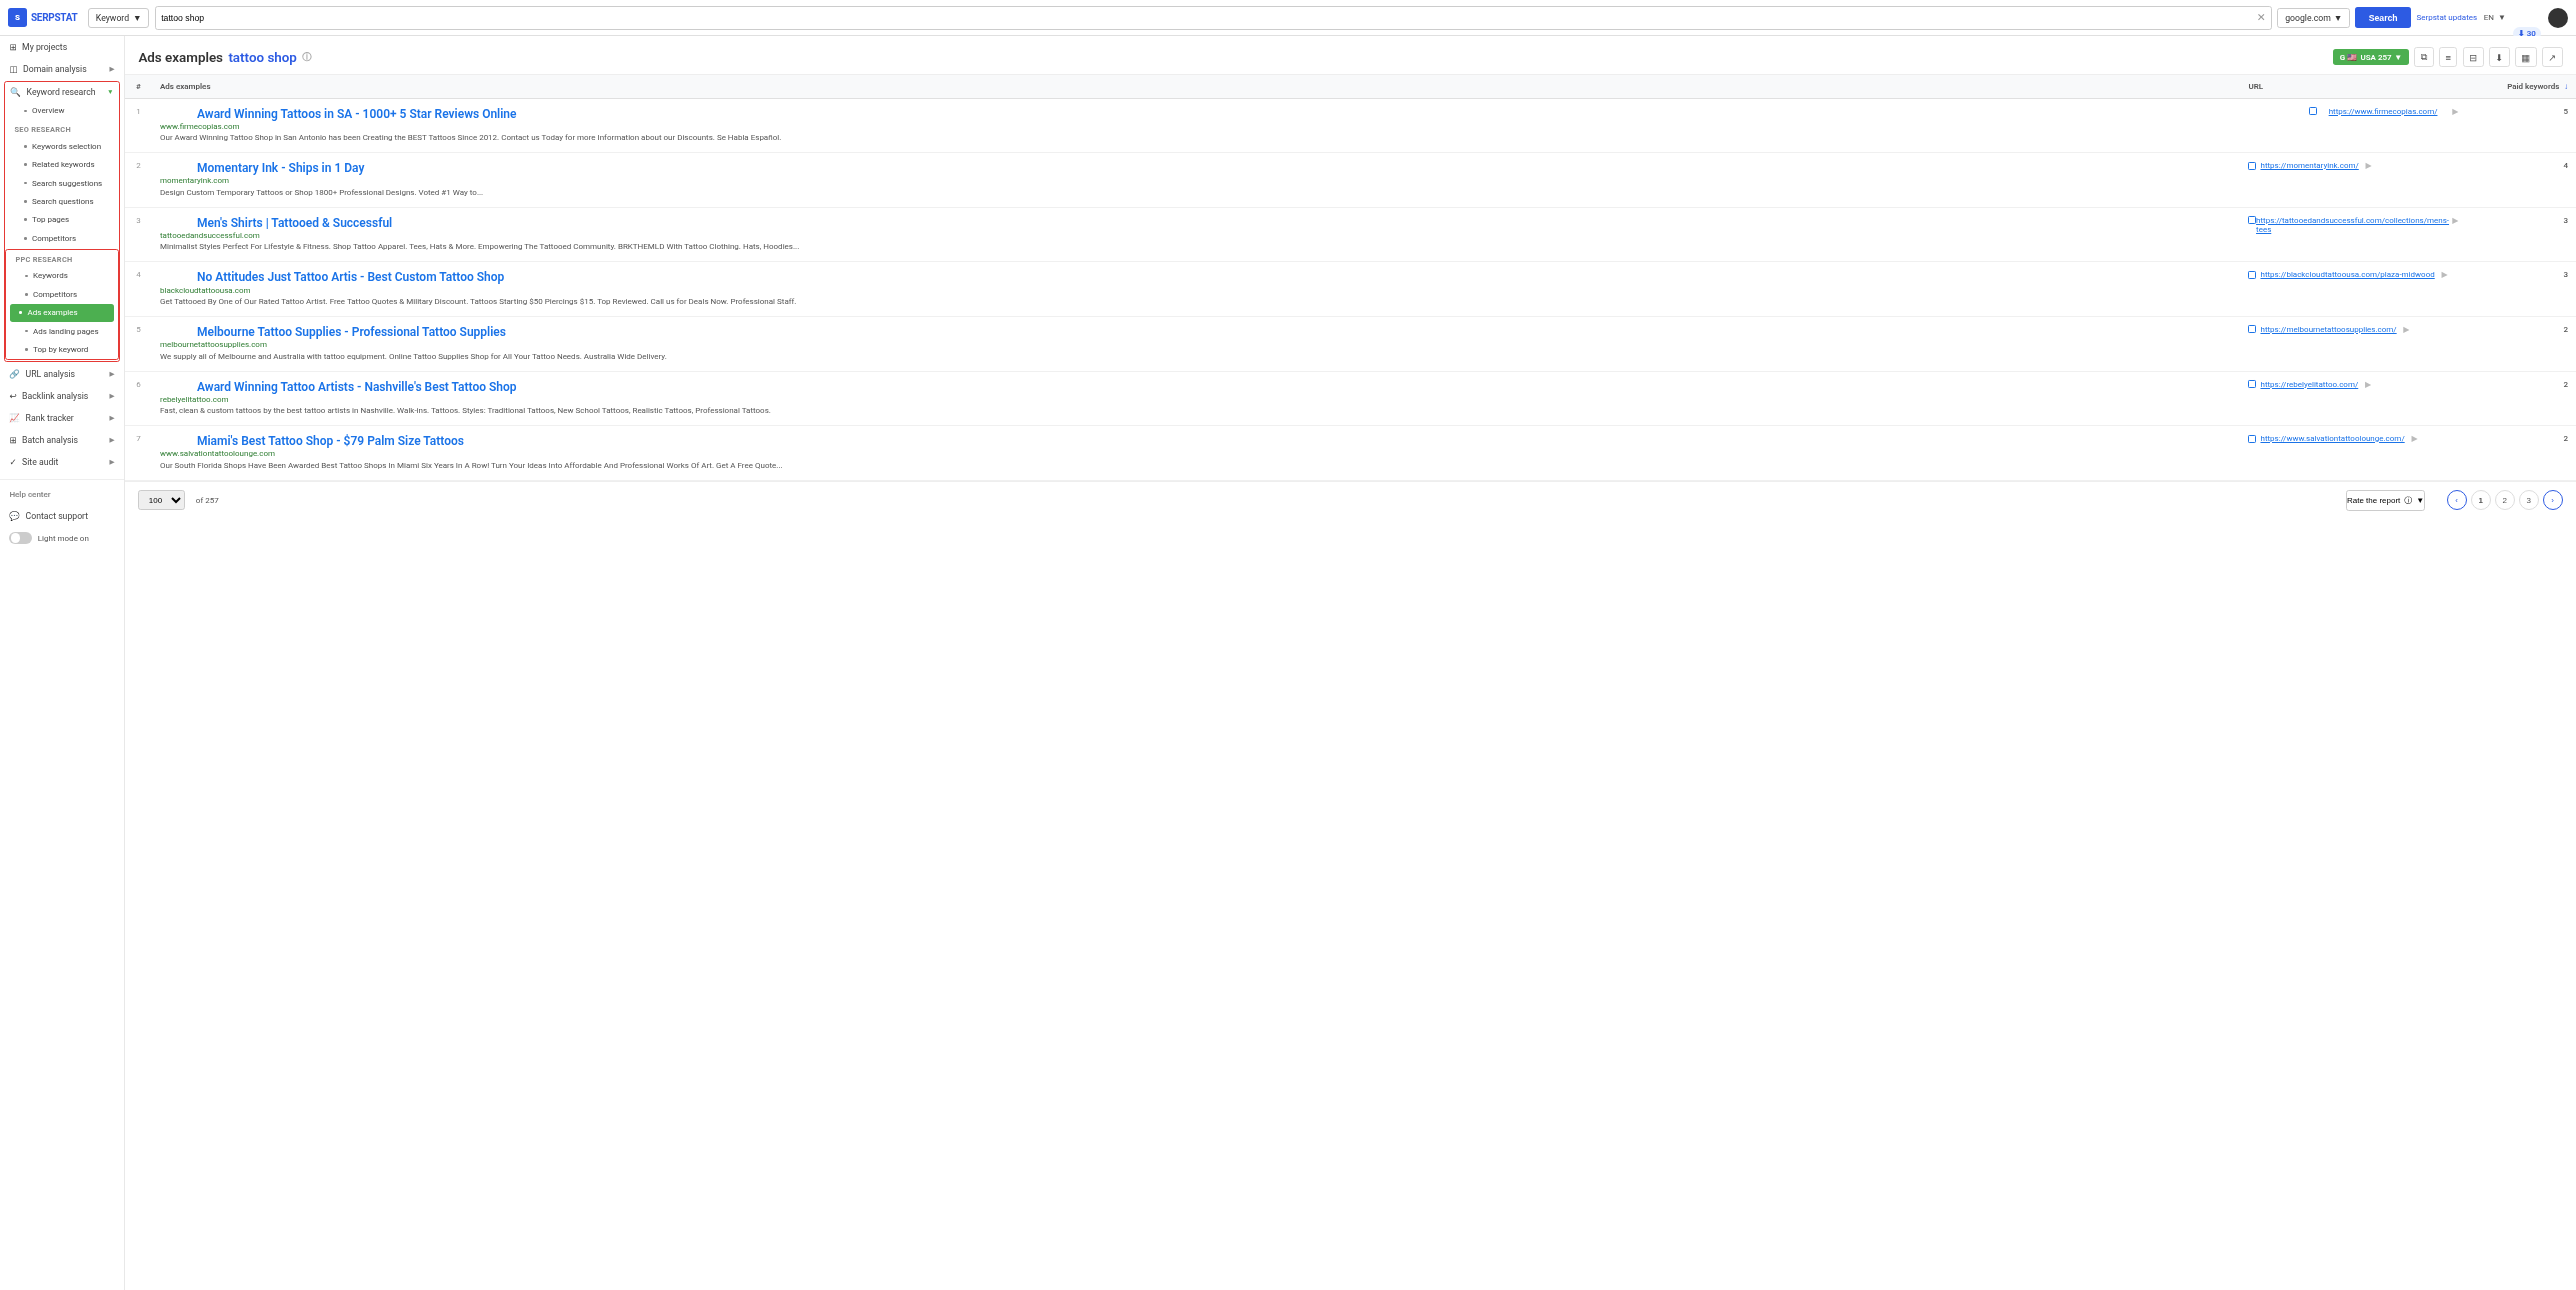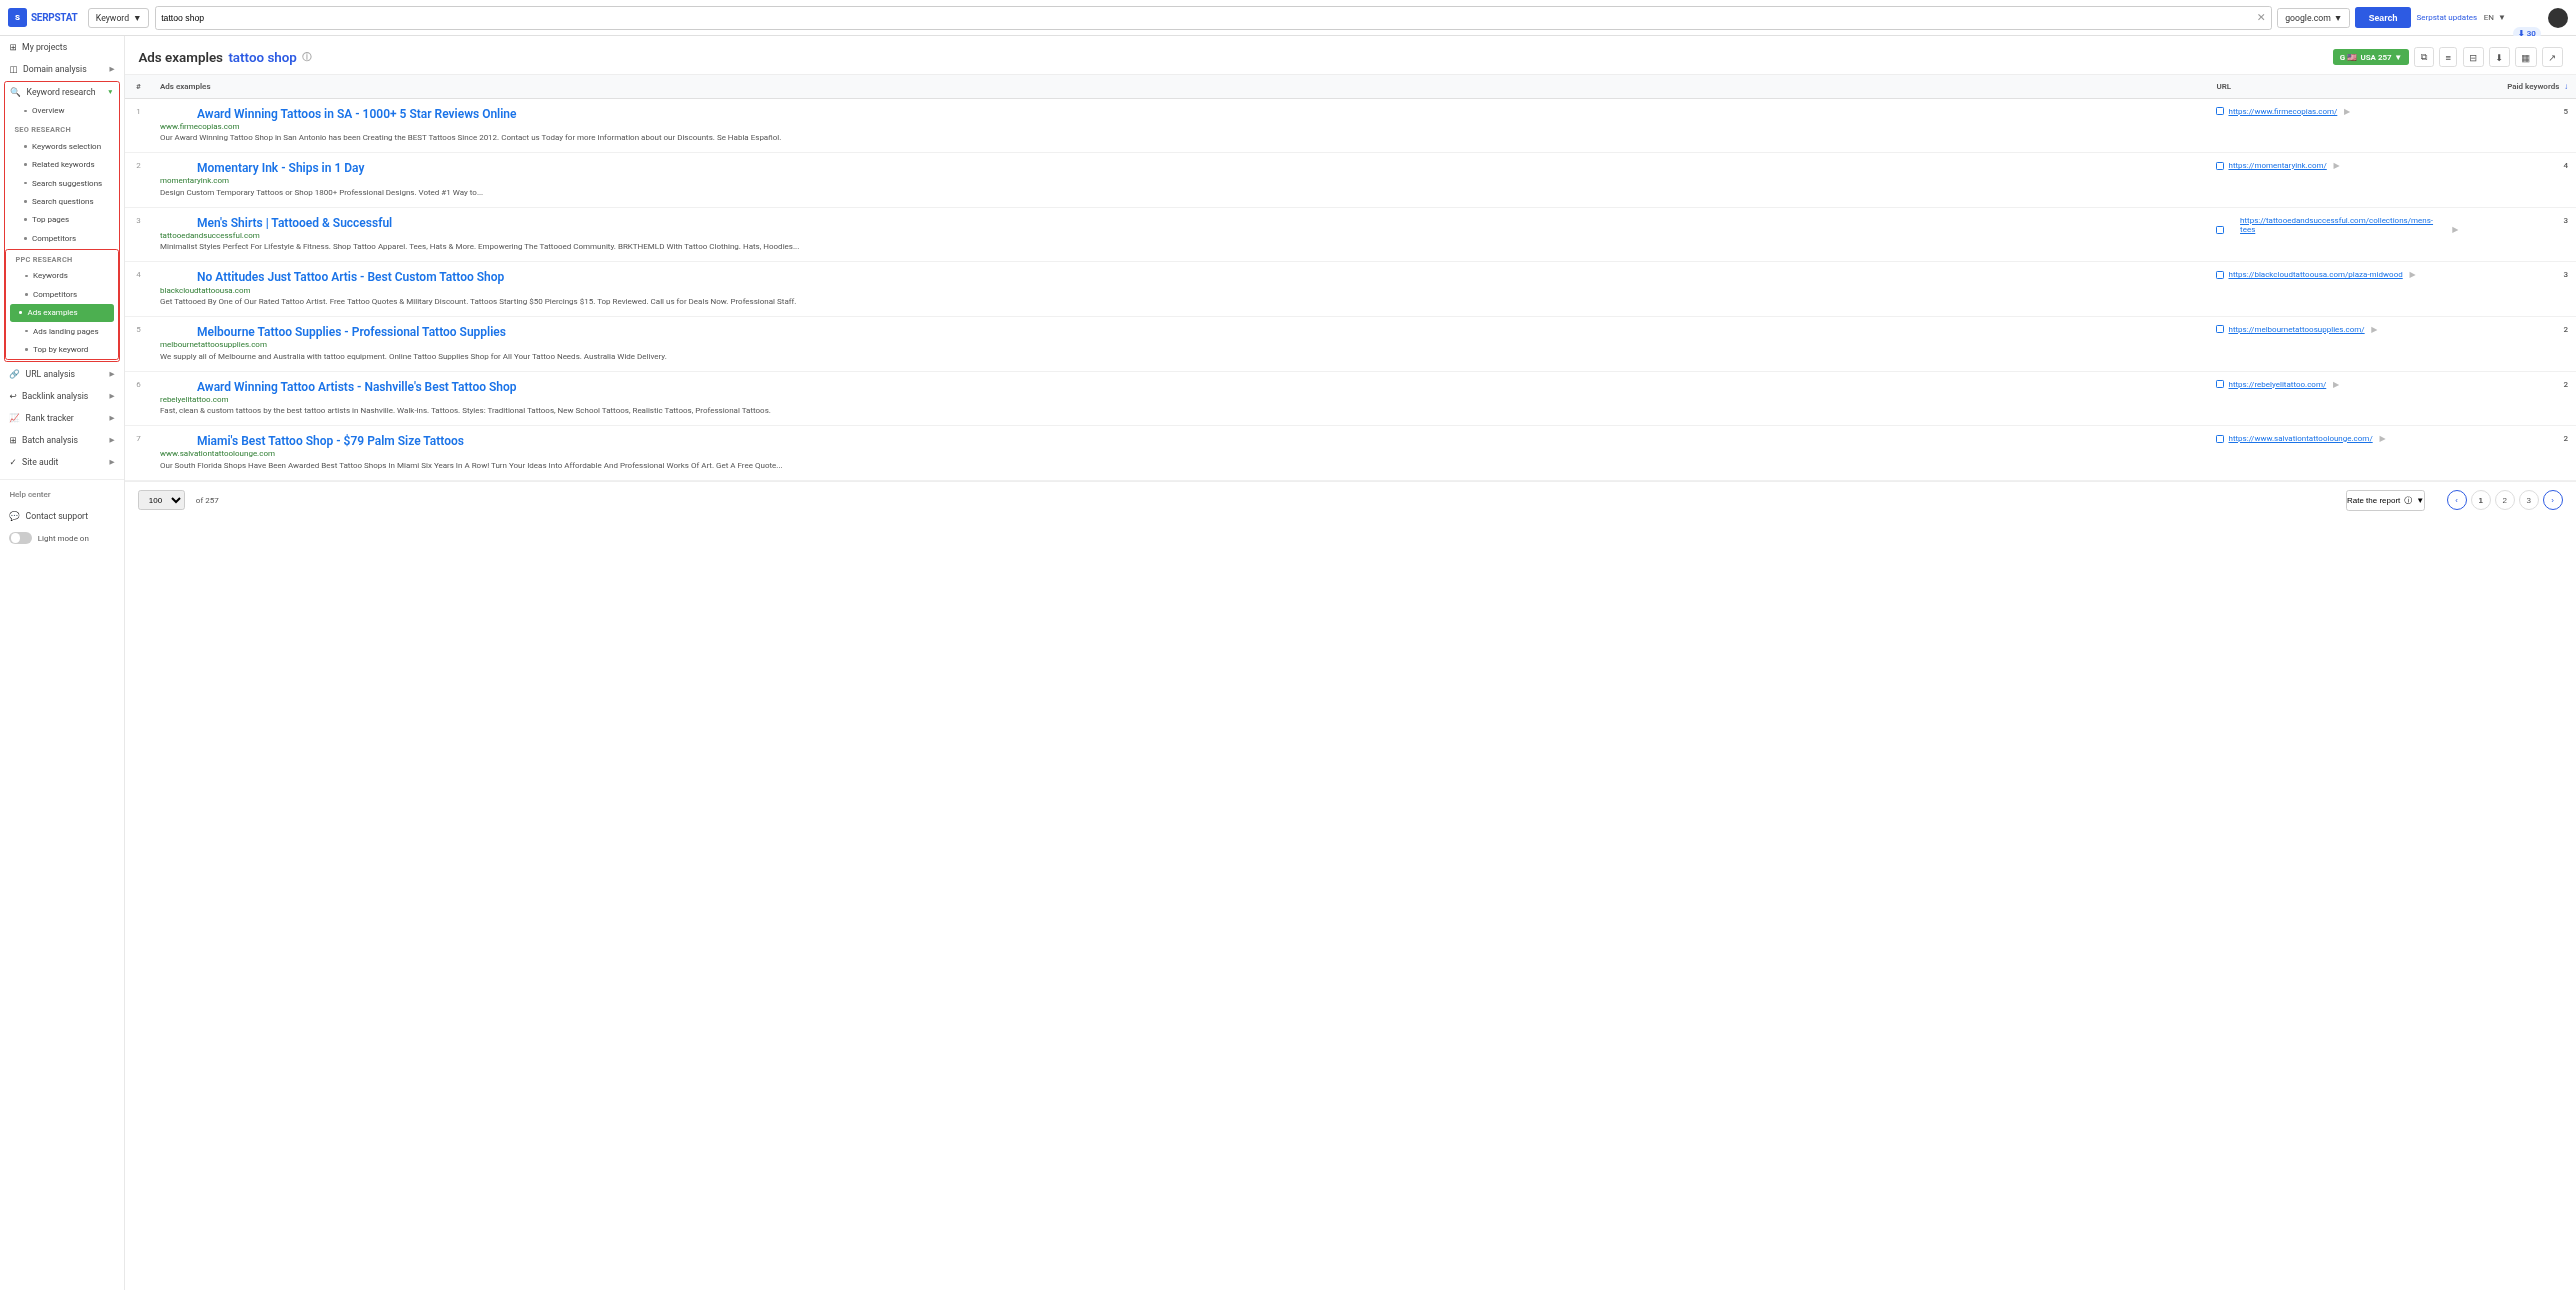--- a/index.html
+++ b/index.html
@@ -261,21 +261,21 @@
           </thead>
           <tbody id="ads-tbody">
           <tr>
       <td class="row-num">1</td>
       <td>
         <div class="ad-title">Award Winning Tattoos in SA - 1000+ 5 Star Reviews Online</div>
         <div class="ad-domain">www.firmecopias.com</div>
         <div class="ad-desc">Our Award Winning Tattoo Shop in San Antonio has been Creating the BEST Tattoos Since 2012. Contact us Today for more Information about our Discounts. Se Habla Español.</div>
       </td>
       <td>
-        <div style="display:flex; align-items:center; gap:4px;">
+        <div style="display:flex; align-items:center; gap:12px;justify-content:flex-end;">
           <span class="link-icon"></span>
           <a class="ad-url-link" href="#">https://www.firmecopias.com/</a>
           <span class="expand-btn">▶</span>
         </div>
       </td>
       <td class="paid-kw-num">5</td>
     </tr>
               <tr>
       <td class="row-num">2</td>
       <td>
@@ -293,21 +293,21 @@
       <td class="paid-kw-num">4</td>
     </tr>
               <tr>
       <td class="row-num">3</td>
       <td>
         <div class="ad-title">Men's Shirts | Tattooed &amp; Successful</div>
         <div class="ad-domain">tattooedandsuccessful.com</div>
         <div class="ad-desc">Minimalist Styles Perfect For Lifestyle &amp; Fitness. Shop Tattoo Apparel. Tees, Hats &amp; More. Empowering The Tattooed Community. BRKTHEMLD With Tattoo Clothing. Hats, Hoodies...</div>
       </td>
       <td>
-        <div style="display:flex; align-items:flex-end; gap:16px;">
+        <div style="display:flex; align-items:flex-start; gap:0;">
           <span class="link-icon"></span>
           <a class="ad-url-link" href="#">https://tattooedandsuccessful.com/collections/mens-tees</a>
           <span class="expand-btn">▶</span>
         </div>
       </td>
       <td class="paid-kw-num">3</td>
     </tr>
               <tr>
       <td class="row-num">4</td>
       <td>

